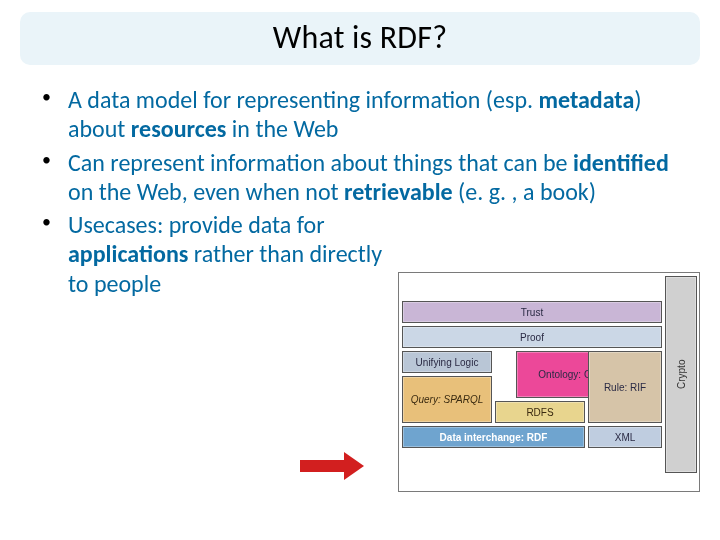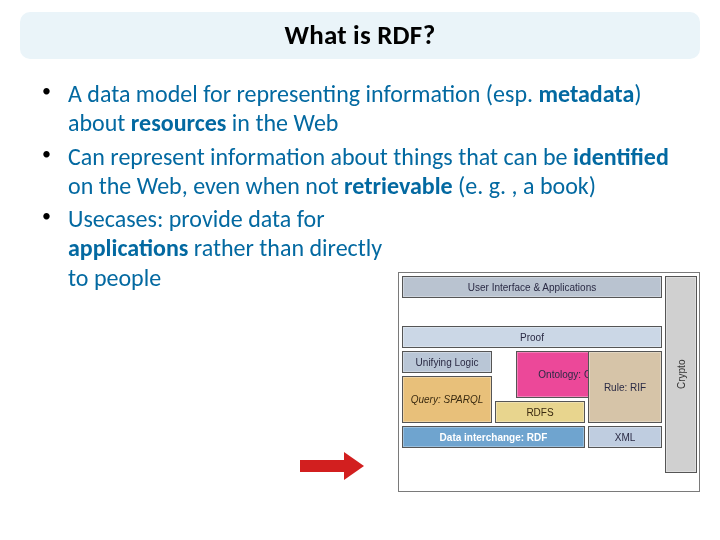--- a/index.html
+++ b/index.html
@@ -15,22 +15,22 @@
   }
   .title-bar {
     margin: 12px 20px 0 20px;
     background: #eaf4f9;
     border-radius: 10px;
     padding: 6px 0 8px 0;
     text-align: center;
   }
   .title-bar h1 {
     margin: 0;
-    font-size: 27px;
-    font-weight: 700;
+    font-size: 32px;
+    font-weight: 400;
     color: #000;
     letter-spacing: 0.2px;
   }
   .content {
     padding: 20px 28px 0 36px;
   }
   ul.bullets {
     list-style: none;
     margin: 0;
     padding: 0;
@@ -135,21 +135,21 @@
     </li>
   </ul>
 </div>
 
 <div class="arrow">
   <div class="shaft"></div>
   <div class="head"></div>
 </div>
 
 <div class="stack">
-  <div class="layer ui">User Interface &amp; Applications</div>
+  <div class="layer trust">Trust</div>
   <div class="layer proof">Proof</div>
   <div class="layer logic">Unifying Logic</div>
   <div class="layer owl">Ontology: OWL</div>
   <div class="layer rule">Rule: RIF</div>
   <div class="layer sparql">Query: SPARQL</div>
   <div class="layer rdfs">RDFS</div>
   <div class="layer rdf">Data interchange: RDF</div>
   <div class="layer xml">XML</div>
   <div class="layer crypto">Crypto</div>
 </div>

